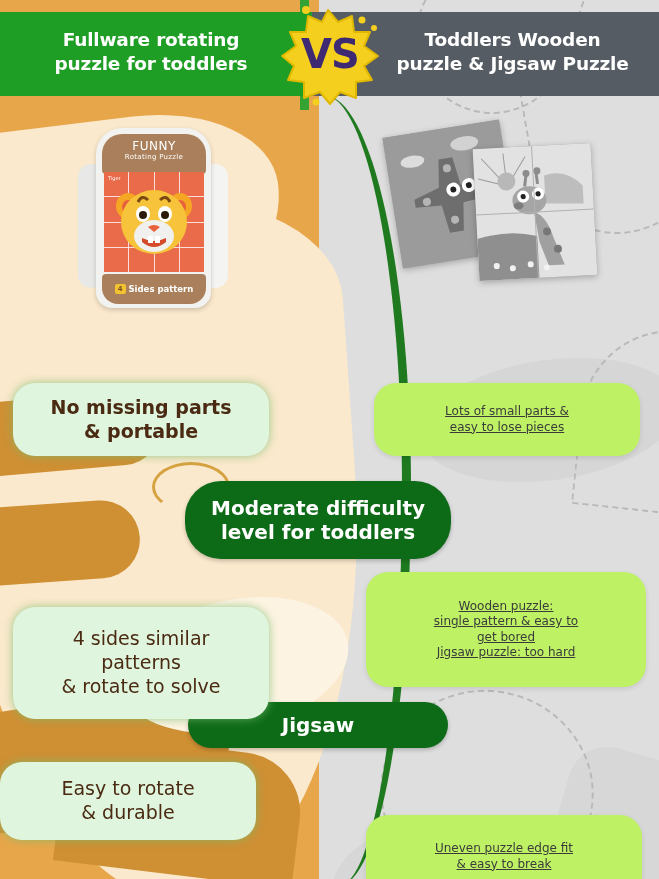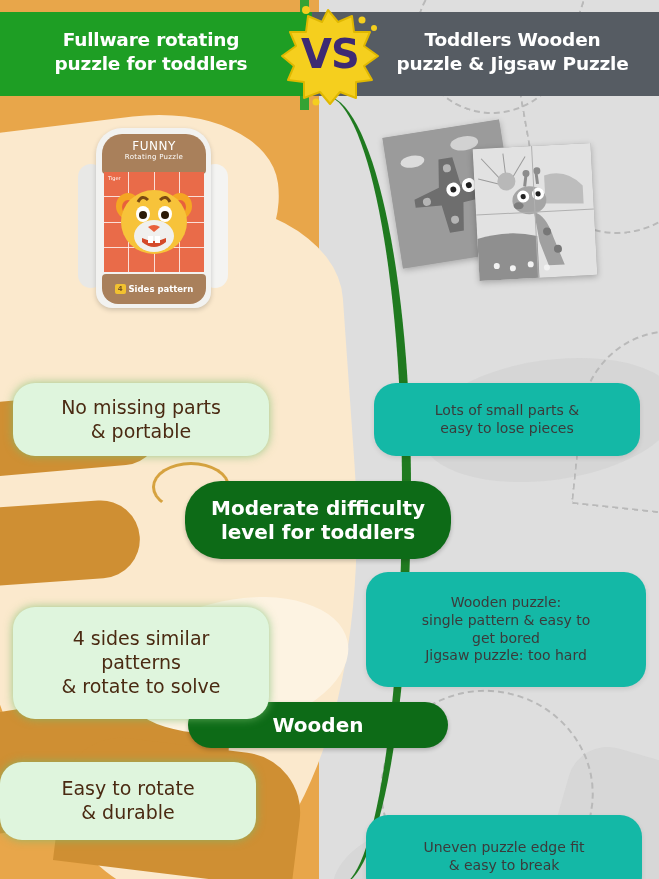--- a/index.html
+++ b/index.html
@@ -297,39 +297,40 @@
     align-items: center;
     justify-content: center;
     text-align: center;
     white-space: pre-line;
     line-height: 1.26;
     font-size: 19px;
     box-shadow: 0 0 10px rgba(120,190,110,.75);
   }
   .pill-right {
     position: absolute;
-    background: #14b8a6;
+    background: #bef264;
     color: #3b3b3b;
     border-radius: 22px;
     display: flex;
     align-items: center;
     justify-content: center;
     text-align: center;
     white-space: pre-line;
     line-height: 1.26;
-    font-size: 14px;
+    font-size: 12px;
     box-shadow: 0 2px 5px rgba(0,0,0,.10);
+    text-decoration: underline;
   }
 
   
   .c1 { left: 188px; top: 326px; width: 260px; height: 44px; }
   .c2 { left: 185px; top: 481px; width: 266px; height: 78px; }
   .c3 { left: 188px; top: 702px; width: 260px; height: 46px; }
 
-  .l1 { left: 13px; top: 383px; width: 256px; height: 73px; }
+  .l1 { left: 13px; top: 383px; width: 256px; height: 73px; font-weight: bold; }
   .l2 { left: 13px; top: 575px; width: 256px; height: 112px; margin-top: 32px; }
   .l3 { left: 0; top: 762px; width: 256px; height: 78px; }
 
   .r1 { left: 374px; top: 383px; width: 266px; height: 73px; }
   .r2 { left: 366px; top: 572px; width: 280px; height: 115px; }
   .r3 { left: 366px; top: 773px; width: 276px; height: 83px; margin-top: 42px; }
 </style>
 </head>
 <body>
 
@@ -474,21 +475,21 @@
         <circle cx="84" cy="14" r="3.5" fill="#f5cf1e"></circle>
         <circle cx="96" cy="22" r="3" fill="#f5cf1e"></circle>
         <circle cx="38" cy="96" r="3.5" fill="#f5cf1e"></circle>
       </svg>
       <div class="vs-label">VS</div>
     </div>
   </div>
 
   <div class="pill-center c2">Moderate difficulty
 level for toddlers</div>
-  <div class="pill-center c3">Wooden</div>
+  <div class="pill-center c3">Jigsaw</div>
 
   <div class="pill-left l1">No missing parts
 &amp; portable</div>
   <div class="pill-left l2">4 sides similar
 patterns
 &amp; rotate to solve</div>
   <div class="pill-left l3">Easy to rotate
 &amp; durable</div>
 
   <div class="pill-right r1">Lots of small parts &amp;

